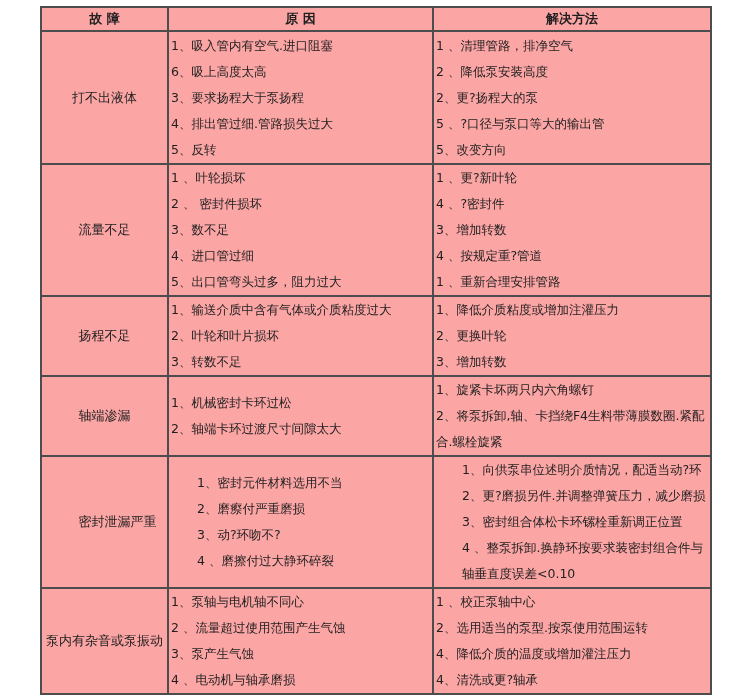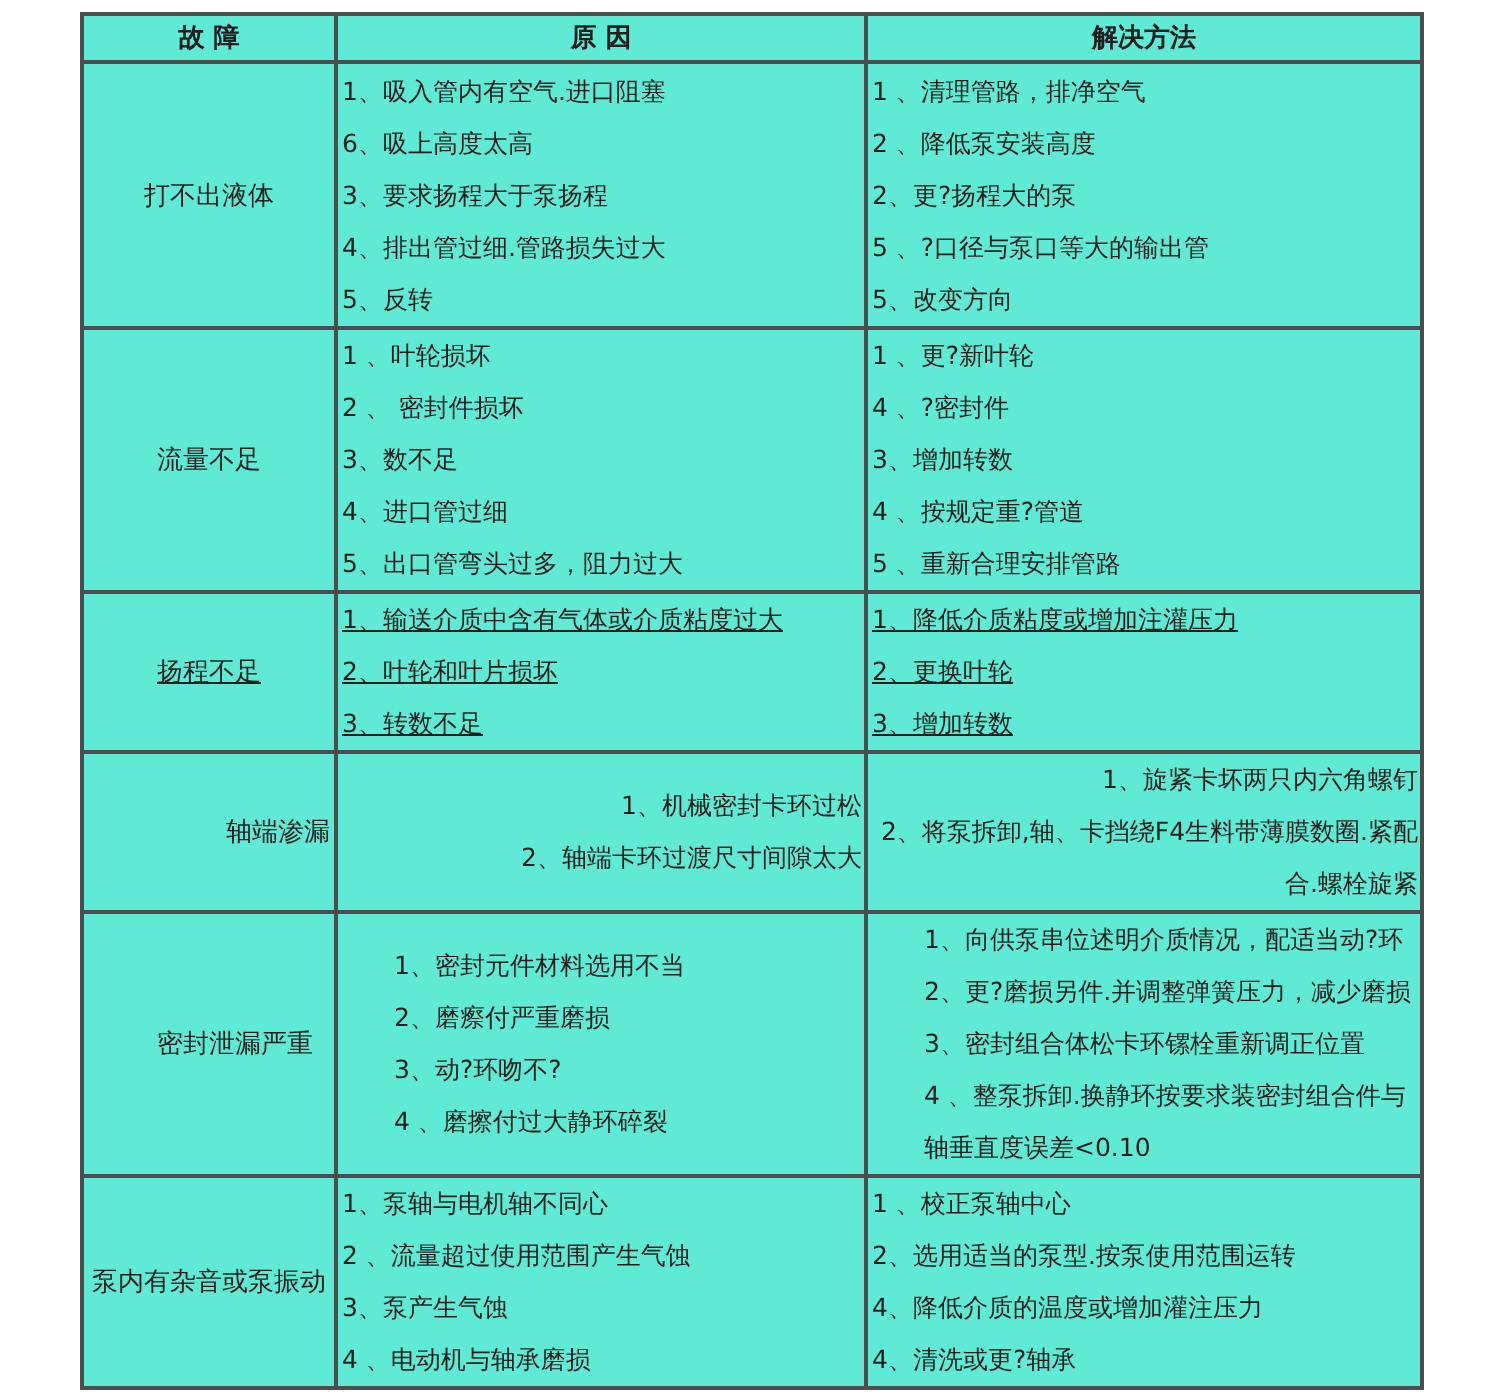--- a/index.html
+++ b/index.html
@@ -21,21 +21,21 @@
     left: 40px;
     top: 6px;
     border-collapse: separate;
     border-spacing: 0;
     border: 1px solid #4d4d4d;
     table-layout: fixed;
     width: 670px;
   }
   .fault-table th, .fault-table td {
     border: 1px solid #4d4d4d;
-    background: #5eead4;
+    background: #fca5a5;
     box-sizing: border-box;
   }
   .col-fault    { width: 127px; }
   .col-cause    { width: 265px; }
   .col-solution { width: 278px; }
   th.hdr {
     font-size: 13px;
     font-weight: bold;
     text-align: center;
     height: 24px;
@@ -51,22 +51,22 @@
     vertical-align: middle;
     padding: 0 1px 0 2px;
   }
   td.detail p {
     margin: 0;
     font-size: 12.5px;
     line-height: 26px;
   }
   tr.r0 td { height: 133px; margin-top: 12px; }
   tr.r1 td { height: 131px; }
-  tr.r2 td { height: 70px; text-decoration: underline; }
-  tr.r3 td { height: 76px; text-align: right; }
+  tr.r2 td { height: 70px; }
+  tr.r3 td { height: 76px; }
   tr.r4 td { height: 132px; padding-left: 28px; }
   tr.r5 td { height: 106px; }
 </style>
 </head>
 <body>
 
 <div class="page">
   <table class="fault-table">
     <colgroup>
       <col class="col-fault">
@@ -105,21 +105,21 @@
           <p>2 、 密封件损坏</p>
           <p>3、数不足</p>
           <p>4、进口管过细</p>
           <p>5、出口管弯头过多，阻力过大</p>
         </td>
         <td class="detail">
           <p>1 、更?新叶轮</p>
           <p>4 、?密封件</p>
           <p>3、增加转数</p>
           <p>4 、按规定重?管道</p>
-          <p>5 、重新合理安排管路</p>
+          <p>1 、重新合理安排管路</p>
         </td>
       </tr>
       <tr class="r2">
         <td class="fault">扬程不足</td>
         <td class="detail">
           <p>1、输送介质中含有气体或介质粘度过大</p>
           <p>2、叶轮和叶片损坏</p>
           <p>3、转数不足</p>
         </td>
         <td class="detail">

